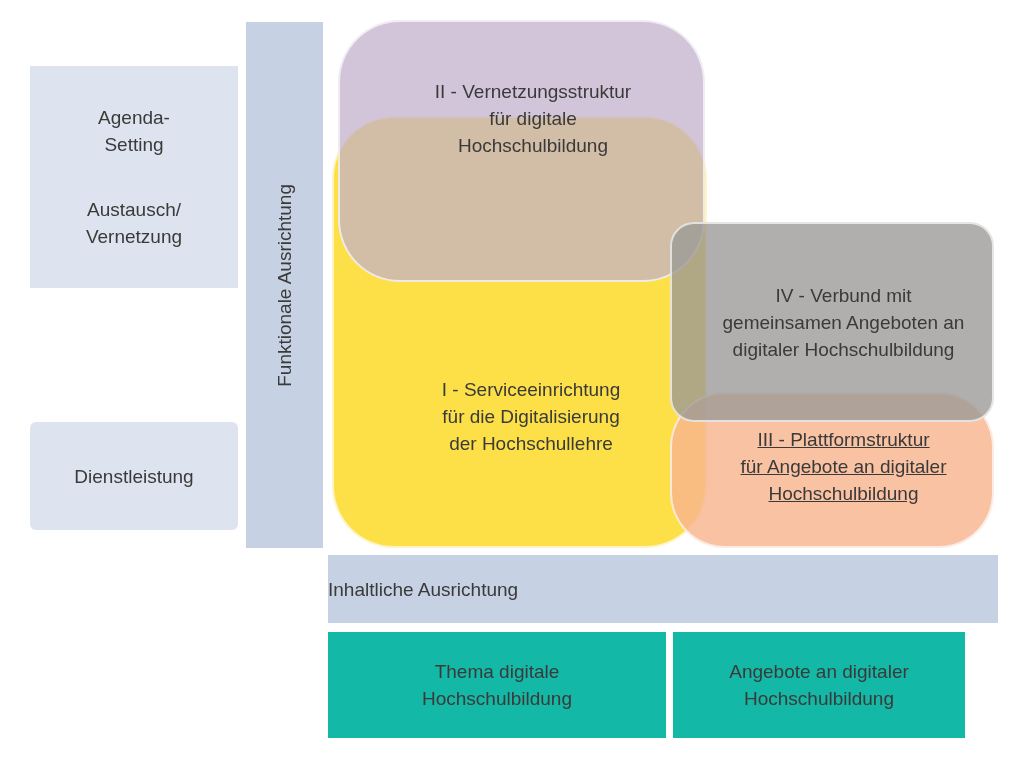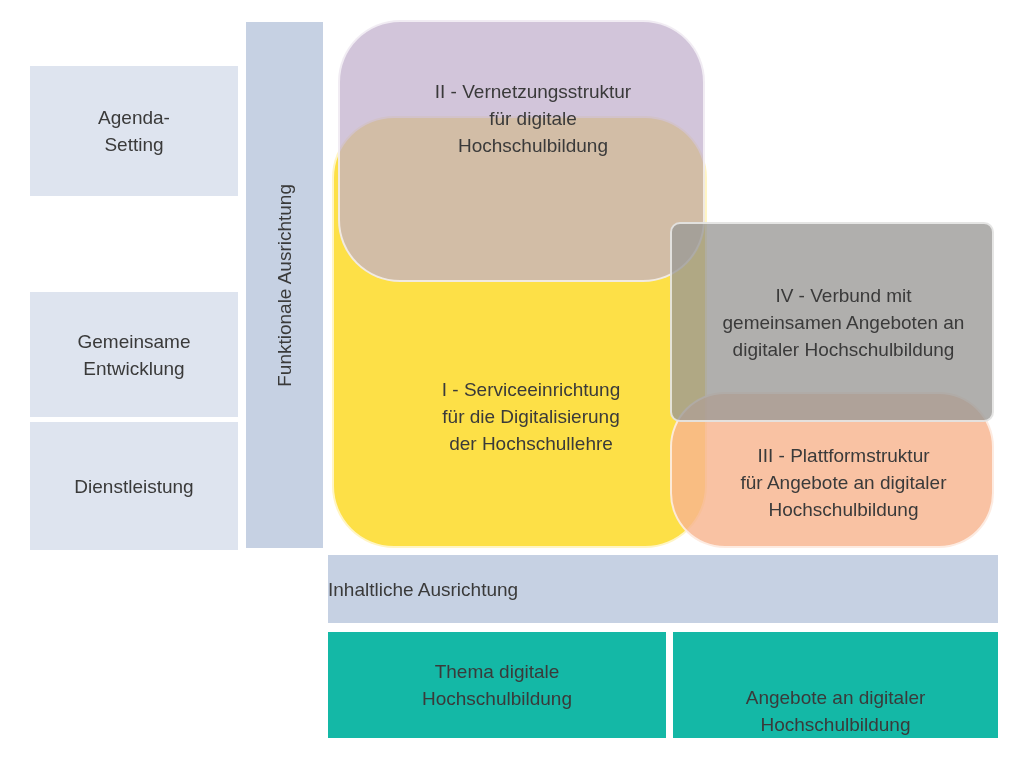--- a/index.html
+++ b/index.html
@@ -20,71 +20,71 @@
   }
   
   .f-item {
     left: 30px; width: 208px;
     background: #dee4ef;
     display: flex; align-items: center; justify-content: center;
   }
   .f-item-1 { top: 22px;  height: 130px; margin-top: 44px; }
   .f-item-2 { top: 157px; height: 131px; }
   .f-item-3 { top: 292px; height: 125px; }
-  .f-item-4 { top: 422px; height: 128px; }
+  .f-item-4 { top: 422px; height: 108px; border-radius: 6px; }
   
   .v-bar {
     left: 246px; top: 22px; width: 77px; height: 526px;
     background: #c6d1e3;
     display: flex; align-items: center; justify-content: center;
   }
   .v-lbl {
     writing-mode: vertical-rl;
     transform: rotate(180deg);
     font-size: 19px;
     color: #3a3a3a;
     white-space: nowrap;
   }
   
   .t-box { border: 2px solid rgba(255,255,255,0.68); }
   .t-box .lbl { position:absolute; left:0; right:0;margin-left:23px; }
   .t-box-i   { left:332px; top:116px; width:375px; height:432px; border-radius:62px; background:#fde047; }
   .t-box-ii  { left:338px; top:20px;  width:367px; height:262px; border-radius:62px; background:rgba(192,174,204,0.72); }
   .t-box-iii { left:670px; top:392px; width:324px; height:156px; border-radius:55px; background:rgba(248,181,143,0.82); }
-  .t-box-iv  { left:670px; top:222px; width:324px; height:200px; border-radius:10px; background:rgba(154,153,150,0.78); }
+  .t-box-iv  { left:670px; top:222px; width:324px; height:200px; border-radius:24px; background:rgba(154,153,150,0.78); }
   .t-lbl-i   { top:258px; }
   .t-lbl-ii  { top:56px; }
-  .t-lbl-iii { top:48px; }
+  .t-lbl-iii { top:32px;text-decoration:underline; }
   .t-lbl-iv  { top:58px; }
   
   .c-bar {
     left:328px; top:555px; width:670px; height:68px;
     background:#c6d1e3;
     display:flex; align-items:center; 
   }
   .c-item {
     top:632px; height:106px;
     background:#14b8a6;
     display:flex; align-items:center; justify-content:center;
   }
   .c-item-1 { left:328px; width:338px; }
-  .c-item-2 { left:673px; width:325px;align-items:flex-end; }
+  .c-item-2 { left:673px; width:292px; }
 </style>
 </head>
 <body>
 
 <div class="canvas">
 
   <div class="abs f-item f-item-1">
     <div class="lbl">Agenda-
 Setting</div>
   </div>
-  <div class="abs f-item f-item-3">
-    <div class="lbl">Gemeinsame
-Entwicklung</div>
+  <div class="abs f-item f-item-2">
+    <div class="lbl">Austausch/
+Vernetzung</div>
   </div>
   <div class="abs f-item f-item-4">
     <div class="lbl">Dienstleistung</div>
   </div>
 
   <div class="abs v-bar">
     <div class="v-lbl">Funktionale Ausrichtung</div>
   </div>
 
   <div class="abs t-box t-box-i">

